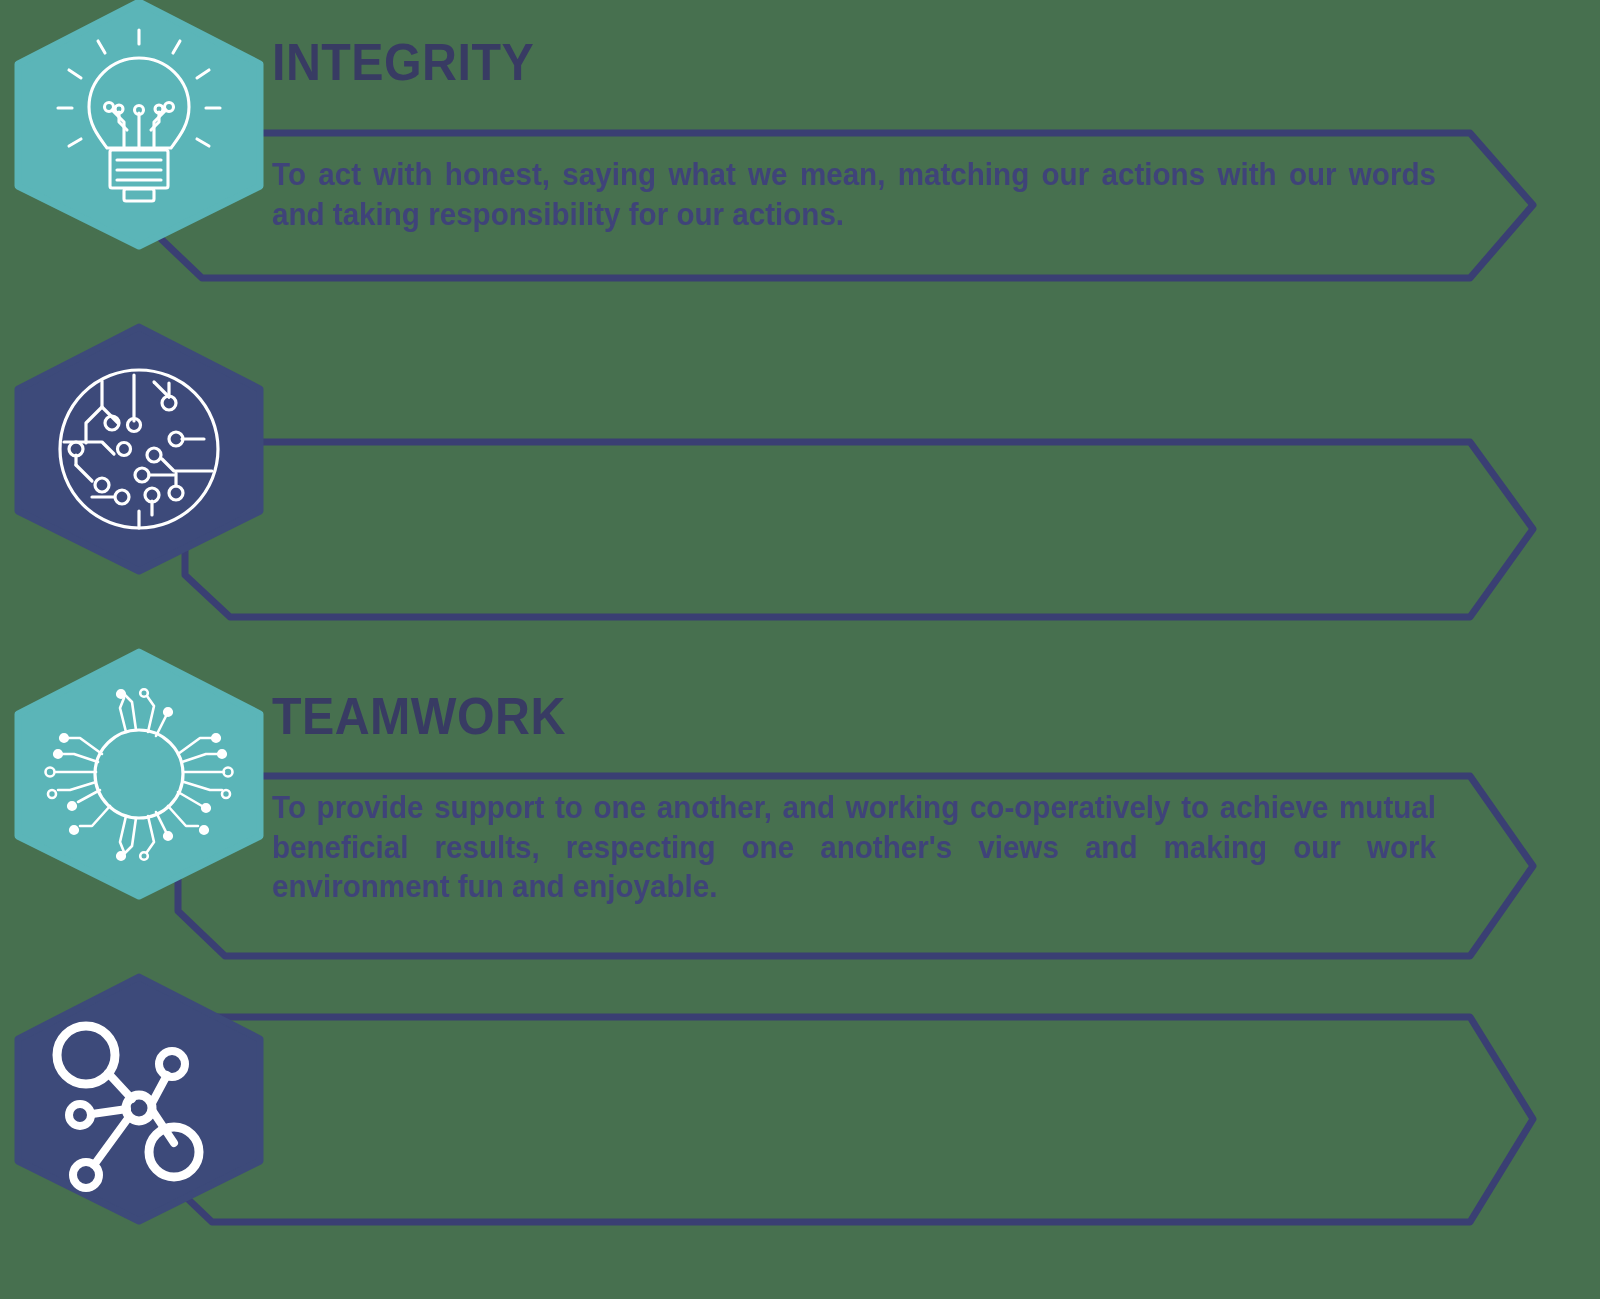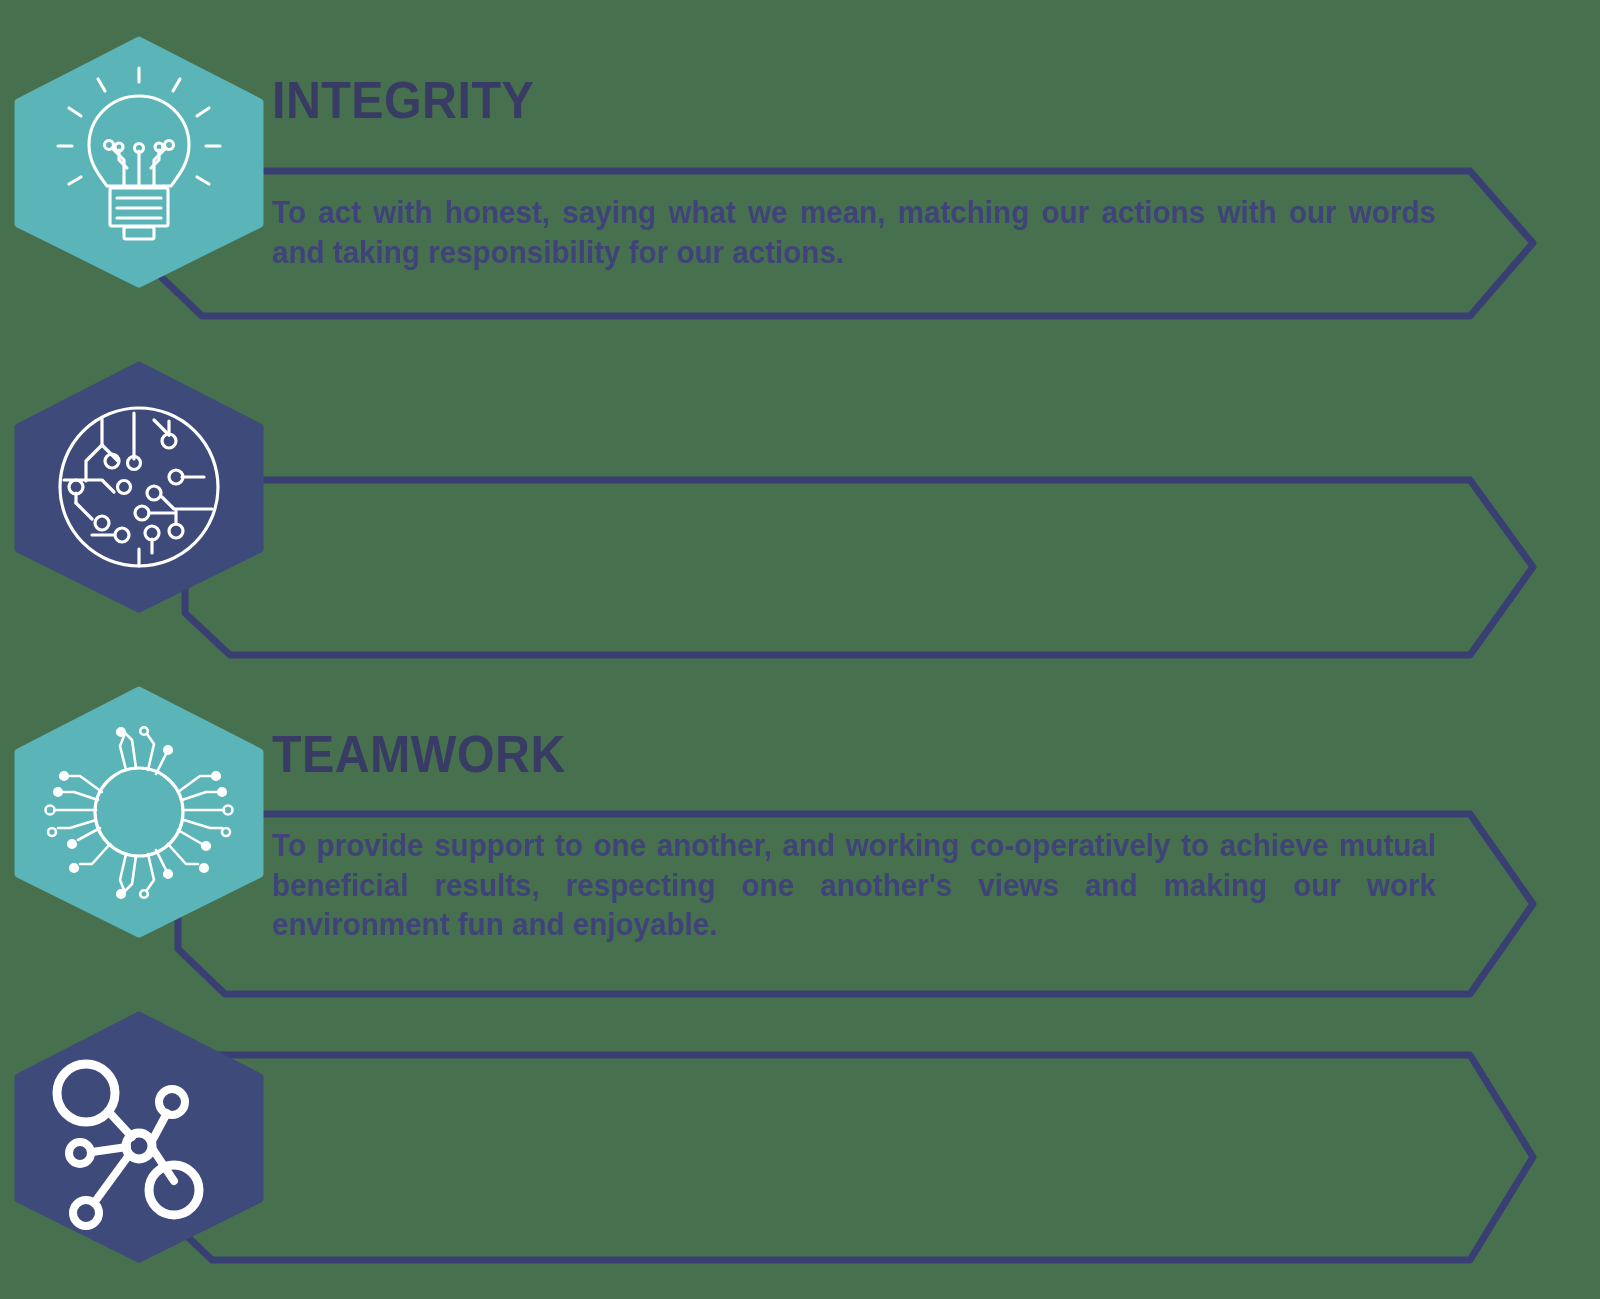--- a/index.html
+++ b/index.html
@@ -12,21 +12,20 @@
     background: #47704F;
     font-family: "Liberation Sans", sans-serif;
     overflow: hidden;
     position: relative;
   }
 
   .infographic {
     position: relative;
     width: 1600px;
     height: 1242px;
-    margin-top: 38px;
   }
 
   
   .value-row {
     position: absolute;
     left: 0;
     width: 1600px;
   }
 
   

